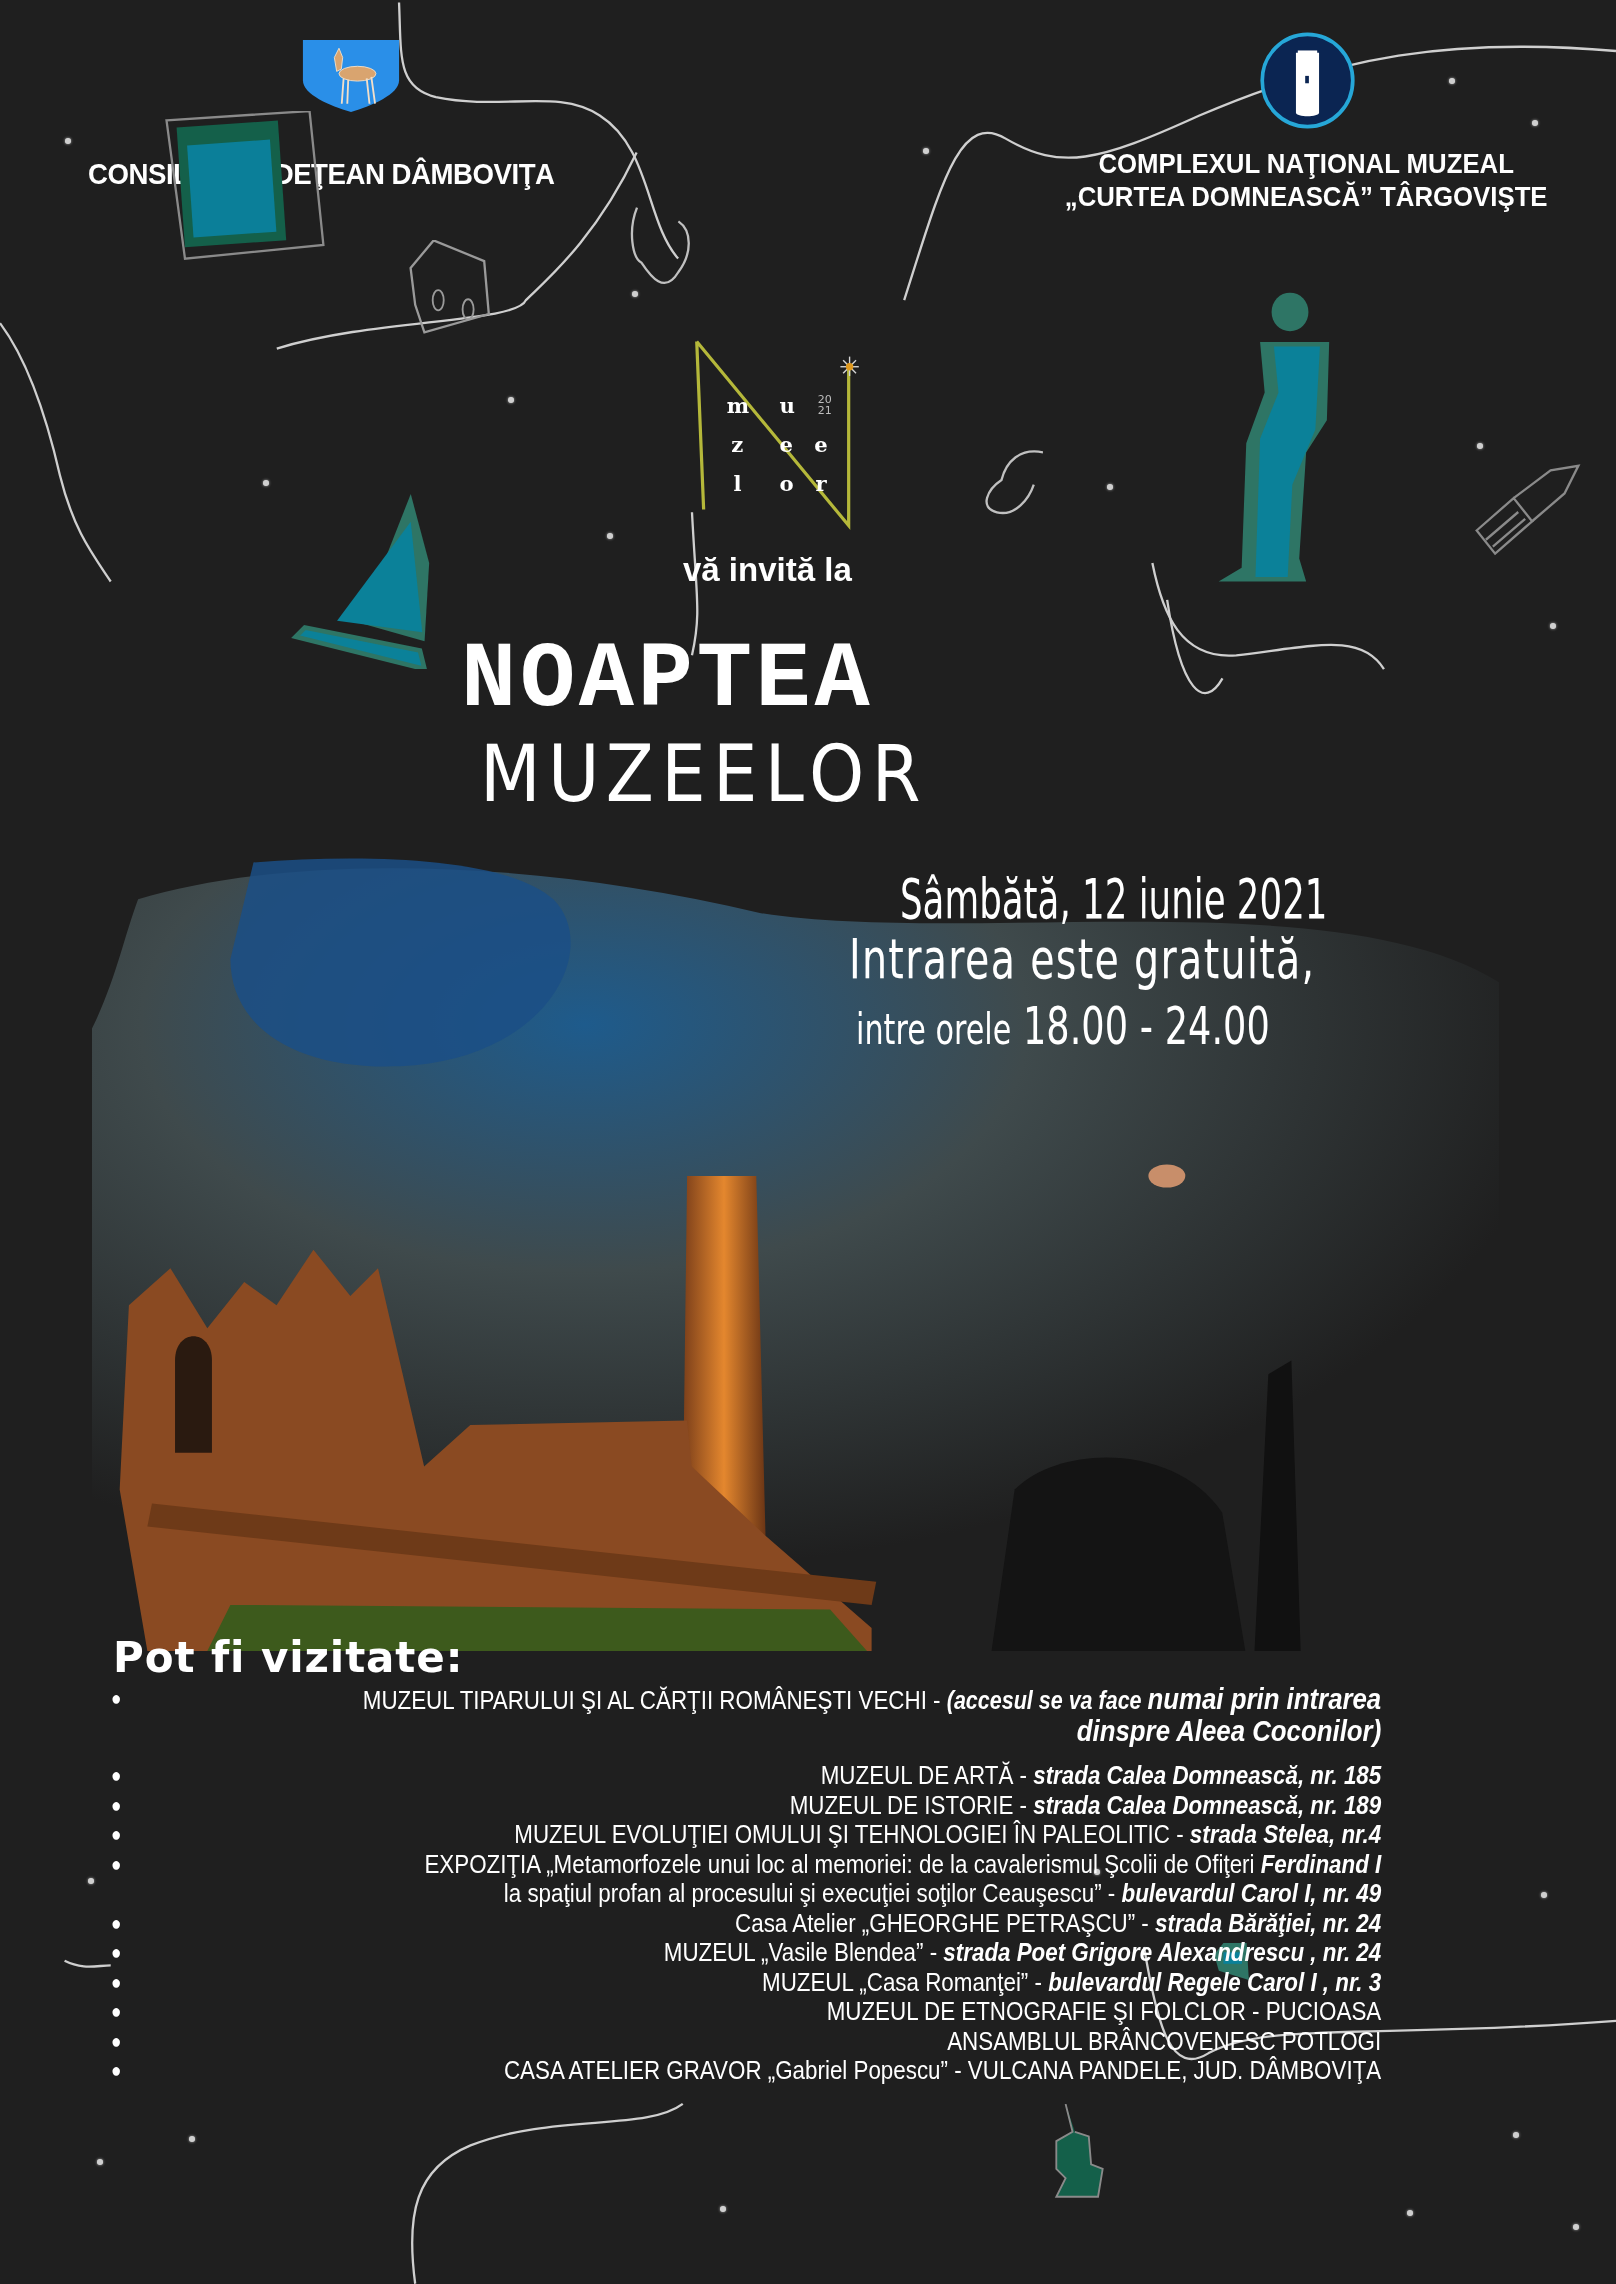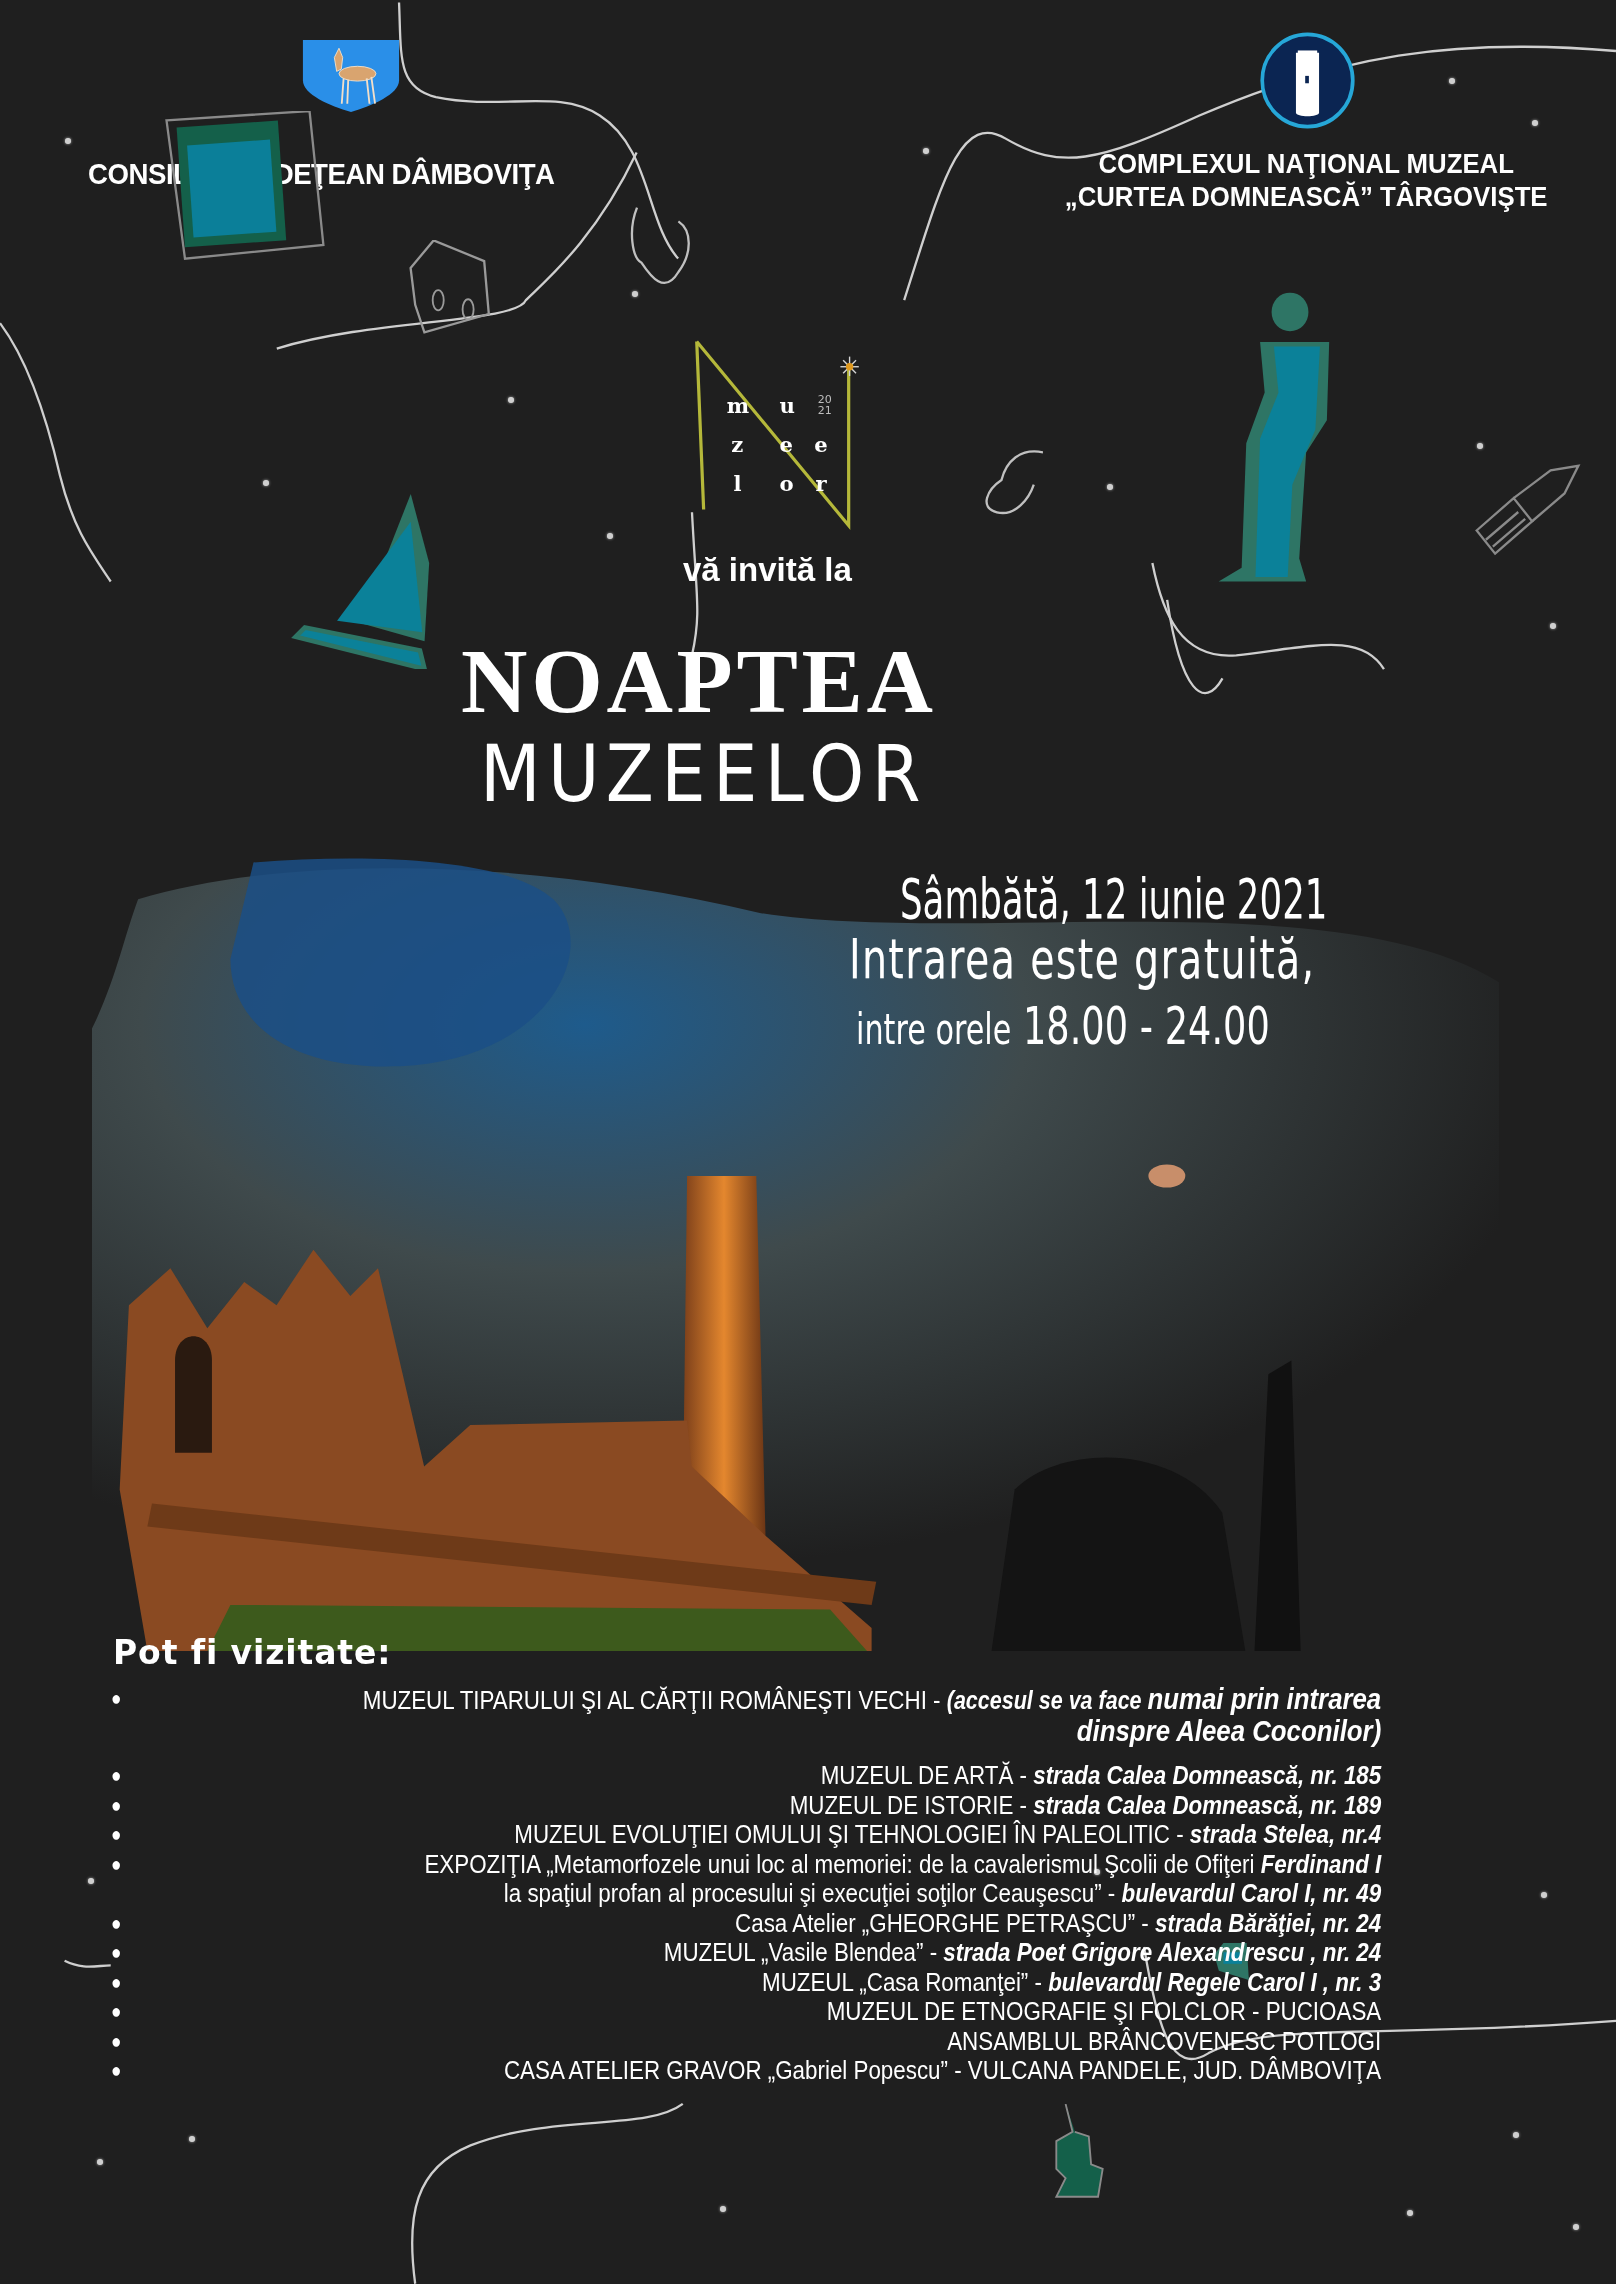--- a/index.html
+++ b/index.html
@@ -11,32 +11,32 @@
   
   .crest { left:302px; top:39px; width:98px; height:74px; }
   .crest-label { left:88px; top:157px; font-size:30px; font-weight:bold; letter-spacing:-0.5px; transform:scaleX(0.92); transform-origin:left; white-space:nowrap; }
   .museum-logo { left:1259px; top:32px; width:97px; height:97px; }
   .museum-label { left:992px; top:147px; width:683px; text-align:center; font-size:28px; font-weight:bold; line-height:33px; transform:scaleX(0.92); transform-origin:left; white-space:nowrap; }
 
   
   .nlogo { left:646px; top:323px; width:258px; height:221px; }
   .invites { left:683px; top:526px; font-size:33px; font-weight:bold; white-space:nowrap;margin-top:25px; }
 
-  .title1 { left:461px; top:628px; font-size:92px; font-weight:bold; letter-spacing:3.7px; white-space:nowrap; font-family:Liberation Serif, serif; }
+  .title1 { left:461px; top:628px; font-size:92px; font-weight:bold; letter-spacing:3.7px; white-space:nowrap; font-family:Liberation Mono, monospace; }
   .title2 { left:480px; top:729px; font-size:78px; letter-spacing:8.3px; white-space:nowrap; font-family:"DejaVu Sans", sans-serif; transform:scaleX(0.9); transform-origin:left; }
 
   
   .photo { left:92px; top:844px; width:1407px; height:807px; }
 
   .date { left:900px; top:867px; font-size:55px; white-space:nowrap; font-family:"DejaVu Sans Condensed","DejaVu Sans", sans-serif; transform:scaleX(0.72); transform-origin:left; }
   .entry { left:849px; top:927px; font-size:55px; white-space:nowrap; font-family:"DejaVu Sans", sans-serif; transform:scaleX(0.72); transform-origin:left; letter-spacing:1.8px; }
   .hours { left:856px; top:997px; font-size:51px; white-space:nowrap; font-family:"DejaVu Sans", sans-serif; transform:scaleX(0.72); transform-origin:left; }
   .hours .small { font-size:42px; }
 
-  .visit-title { left:113px; top:1633px; font-size:33px; font-weight:bold; font-family:"DejaVu Sans", sans-serif; letter-spacing:0.9px; }
+  .visit-title { left:113px; top:1633px; font-size:42px; font-weight:bold; font-family:"DejaVu Sans", sans-serif; letter-spacing:0.9px; }
   .list { left:111px; top:1684px; width:1477px; font-size:26px; line-height:29.5px;text-align:right; }
   .list .item { position:relative; padding-left:24px; white-space:nowrap; transform:scaleX(0.86); transform-origin:left; }
   .list .item::before { content:"●"; position:absolute; left:0; top:0; font-size:20px; }
   .list .it { font-style:italic; font-weight:bold; }
   .list .note { font-style:italic; font-weight:bold; font-size:25px; }
   .list .note-big { font-style:italic; font-weight:bold; font-size:30px; }
   .list .cont { padding-left:24px; white-space:nowrap; transform:scaleX(0.86); transform-origin:left; }
   .list .indent2 { padding-left:881px; }
   .gap { height:14px; }
 </style>

